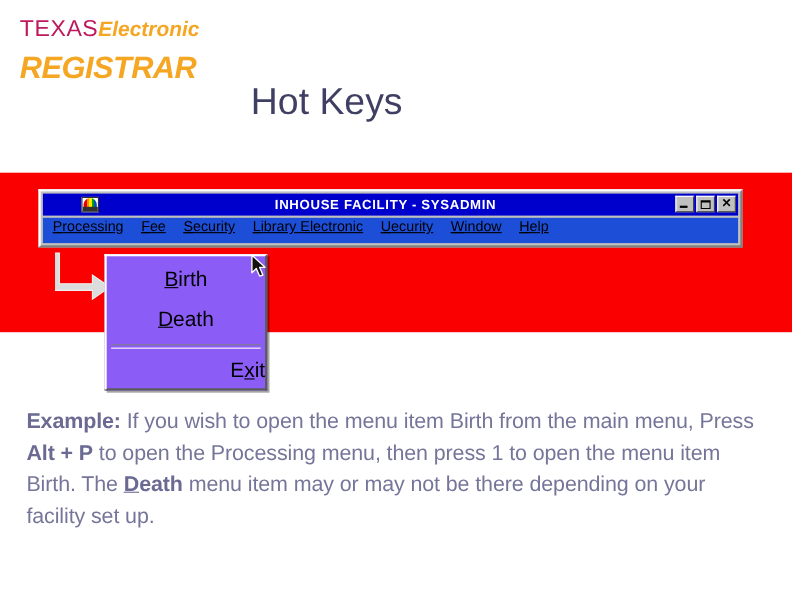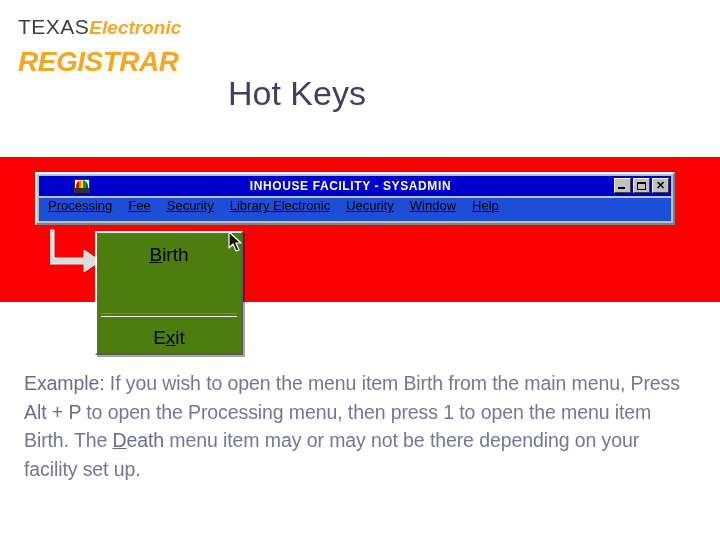--- a/index.html
+++ b/index.html
@@ -29,21 +29,21 @@
     left: 0;
     top: 0;
     white-space: nowrap;
     line-height: 1;
   }
   #logo-texas {
     font-family: "Liberation Sans", sans-serif;
     font-size: 21px;
     font-weight: 400;
     letter-spacing: 0.5px;
-    color: #404040;
+    color: #be185d;
     margin-top: 16px;
   }
   #logo-electronic {
     font-family: "Liberation Sans", sans-serif;
     font-size: 19px;
     font-weight: bold;
     font-style: italic;
     color: #f5a623;
     margin-left: 0;
   }
@@ -220,21 +220,21 @@
   }
   .menu-item u { text-decoration: underline; }
 
   
   #dropdown {
     position: absolute;
     left: 95px;
     top: 231px;
     width: 148px;
     height: 124px;
-    background: #4d7c0f;
+    background: #8b5cf6;
     border-top: 2px solid #ffffff;
     border-left: 2px solid #ffffff;
     border-right: 2px solid #5a5a5a;
     border-bottom: 2px solid #5a5a5a;
     box-sizing: border-box;
     box-shadow: 2px 2px 0 rgba(0,0,0,0.35);
   }
   .dd-item {
     font-family: "Liberation Sans", sans-serif;
     font-size: 19px;
@@ -242,21 +242,21 @@
     text-align: center;
     line-height: 1;
     position: absolute;
     width: 100%;
     left: 0;
     cursor: default;
   }
   .dd-item u { text-decoration: underline; }
   #dd-birth { top: 12px; }
   #dd-death { top: 48px; }
-  #dd-exit  { top: 95px; }
+  #dd-exit  { top: 95px; text-align: right; }
   #dd-separator {
     position: absolute;
     left: 4px;
     right: 4px;
     top: 80px;
     height: 2px;
     border-top: 1px solid #808080;
     border-bottom: 1px solid #ffffff;
   }
   #dd-cursor {
@@ -282,21 +282,21 @@
     position: absolute;
     left: 24px;
     top: 369px;
     width: 672px;
     font-family: "Liberation Sans", sans-serif;
     font-size: 19.5px;
     line-height: 28.5px;
     color: #75759a;
     letter-spacing: -0.1px;
   }
-  #body-text b { font-weight: normal; color: #6a6a93; }
+  #body-text b { font-weight: bold; color: #6a6a93; }
   #body-text u { text-decoration: underline; }
 </style>
 </head>
 <body>
 
 <div id="logo">
   <div id="logo-line1">
     <span id="logo-texas">TEXAS</span><span id="logo-electronic">Electronic</span>
   </div>
   <div id="logo-registrar">REGISTRAR</div>
@@ -337,20 +337,21 @@
     <div class="menu-item"><u>H</u><span>elp</span></div>
   </div>
 </div>
 
 <svg id="elbow-arrow" viewBox="0 0 52 45" xmlns="http://www.w3.org/2000/svg">
   <path d="M4 2 L4 30 L34 30 L34 22 L50 33 L34 44 L34 36 L-2 36 L-2 2 Z" fill="#dcdcdc" stroke="#f0f0f0" stroke-width="1"></path>
 </svg>
 
 <div id="dropdown">
   <div class="dd-item" id="dd-birth"><u>B</u><span>irth</span></div>
+  <div class="dd-item" id="dd-death"><u>D</u><span>eath</span></div>
   <div id="dd-separator"></div>
   <div class="dd-item" id="dd-exit"><span>E</span><u>x</u><span>it</span></div>
   <svg id="dd-cursor" viewBox="0 0 18 22" xmlns="http://www.w3.org/2000/svg">
     <path d="M4 1 L4 17 L8 13 L11 20 L14 19 L11 12 L16 12 Z" fill="#111111" stroke="#ffffff" stroke-width="1.2" stroke-linejoin="round"></path>
   </svg>
 </div>
 
 <div id="body-text"><b>Example:</b><span>  If you wish to open the menu item Birth from the main menu, Press </span><b>Alt + P</b><span> to open the Processing menu, then press 1 to open the menu item Birth.  The </span><b><u>D</u><span>eath</span></b><span> menu item may or may not be there depending on your facility set up.</span></div>
 
 </body></html>

